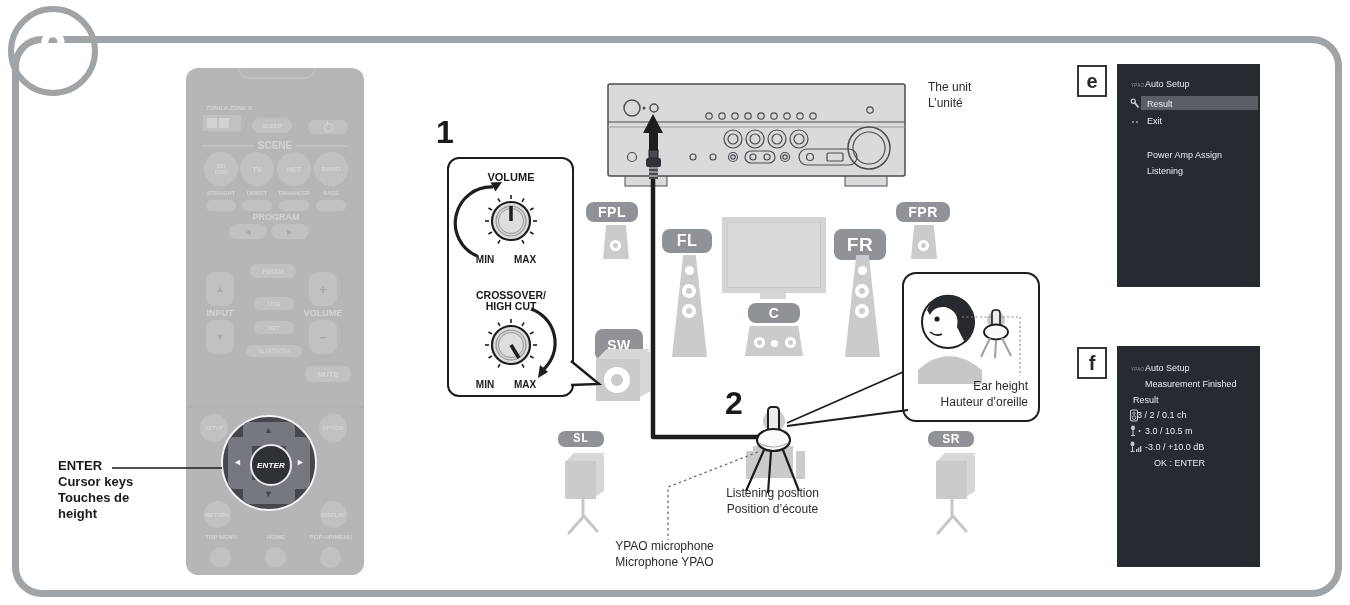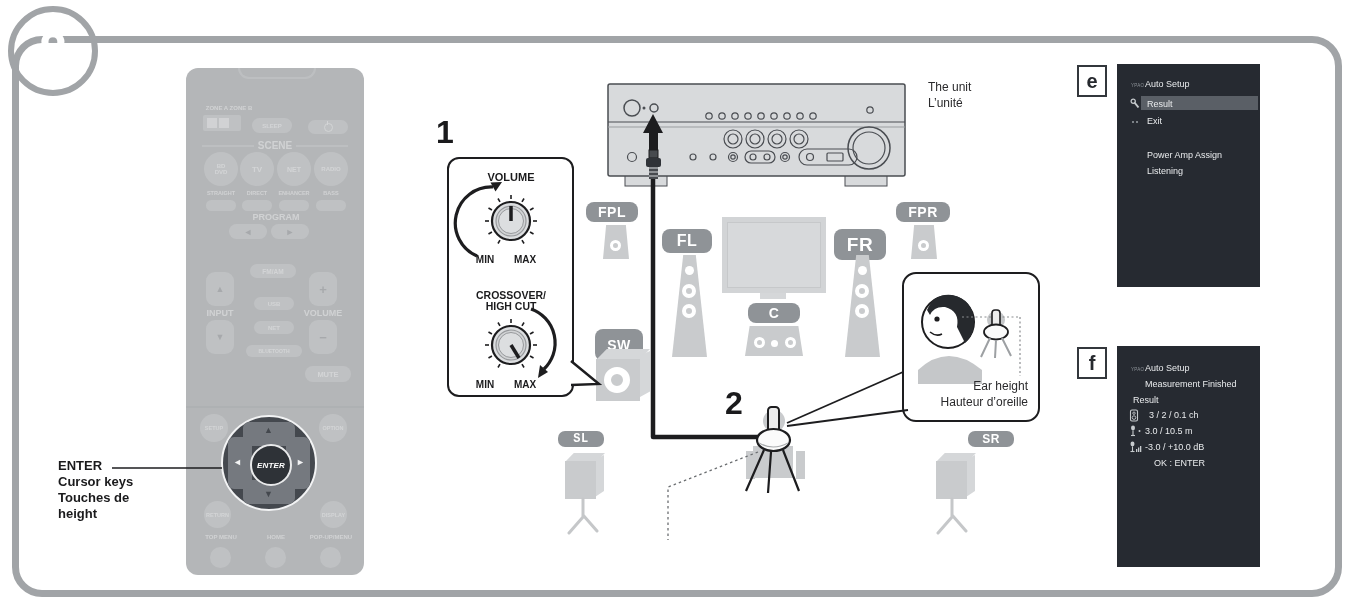--- a/index.html
+++ b/index.html
@@ -308,31 +308,39 @@
   <div class="spk-label" style="left:595px;top:329px;width:48px;height:32px;font-size:14px;">SW</div>
   <div class="face" style="left:596px;top:349px;width:54px;height:11px;clip-path:polygon(20% 0,100% 0,80% 100%,0 100%);"></div>
   <div class="face" style="left:640px;top:351px;width:10px;height:46px;clip-path:polygon(0 10%,100% 0,100% 88%,0 100%);"></div>
   <div class="abs gray" style="left:596px;top:359px;width:44px;height:42px;">
     <span class="ring" style="left:8px;top:8px;width:12px;height:12px;border-width:7px;"></span>
   </div>
   <div class="spk-label" style="left:558px;top:431px;width:46px;height:16px;font-size:12px;border-radius:7px;font-family:Liberation Mono, monospace;">SL</div>
   <div class="face" style="left:565px;top:453px;width:40px;height:9px;clip-path:polygon(22% 0,100% 0,78% 100%,0 100%);"></div>
   <div class="face" style="left:595px;top:455px;width:9px;height:42px;clip-path:polygon(0 12%,100% 0,100% 86%,0 100%);"></div>
   <div class="abs gray" style="left:565px;top:461px;width:31px;height:38px;"></div>
-  <div class="spk-label" style="left:928px;top:431px;width:46px;height:16px;font-size:12px;border-radius:7px;margin-left:40px;">SR</div>
+  <div class="spk-label" style="left:928px;top:431px;width:46px;height:16px;font-size:12px;border-radius:7px;">SR</div>
   <div class="face" style="left:936px;top:453px;width:40px;height:9px;clip-path:polygon(22% 0,100% 0,78% 100%,0 100%);"></div>
   <div class="face" style="left:966px;top:455px;width:9px;height:42px;clip-path:polygon(0 12%,100% 0,100% 86%,0 100%);"></div>
   <div class="abs gray" style="left:936px;top:461px;width:31px;height:38px;"></div>
 
   <div class="abs gray" style="left:753px;top:446px;width:40px;height:32px;"></div>
   <div class="abs gray" style="left:746px;top:451px;width:9px;height:28px;"></div>
   <div class="abs gray" style="left:796px;top:451px;width:9px;height:28px;"></div>
   <div class="abs gray" style="left:763px;top:410px;width:22px;height:22px;border-radius:50%;"></div>
 
   <div class="stepnum" style="left:725px;top:385px;">2</div>
+  <div class="note" style="left:700px;top:486px;width:145px;text-align:center;">
+    <div>Listening position</div>
+      <div>Position d’écoute</div>
+  </div>
+  <div class="note" style="left:592px;top:539px;width:145px;text-align:center;">
+    <div>YPAO microphone</div>
+      <div>Microphone YPAO</div>
+  </div>
 
   <div class="bubble2 z2">
     <svg width="133" height="110" viewBox="0 0 133 110" style="position:absolute;left:0;top:0;">
       <path d="M14,96 Q44,68 78,96 L78,110 L14,110 Z" fill="#C5C7C9"></path>
       <circle cx="44" cy="48" r="26" fill="#fff" stroke="#1d1d1f" stroke-width="2"></circle>
       <path d="M23,36 Q30,19 48,21 Q69,25 70,48 Q70,62 61,69 L53,53 Q56,37 41,33 Q30,32 26,41 Z" fill="#26292D"></path>
       <circle cx="33" cy="45" r="2.6" fill="#1d1d1f"></circle>
       <path d="M26,58 Q32,63 38,60" fill="none" stroke="#1d1d1f" stroke-width="1.6"></path>
       <circle cx="92" cy="46" r="9" fill="#C5C7C9"></circle>
       <line x1="58" y1="43" x2="116" y2="43" stroke="#8A8D90" stroke-width="1.2" stroke-dasharray="2,2.5"></line>
@@ -370,21 +378,21 @@
   <div class="scr z3" style="left:1117px;top:346px;width:143px;height:221px;">
     <span class="prefix" style="left:14px;top:21px;">YPAO</span>
     <div class="row" style="left:28px;top:17px;">Auto Setup</div>
     <div class="row" style="left:28px;top:33px;">Measurement Finished</div>
     <div class="row" style="left:16px;top:49px;">Result</div>
     <svg class="abs" style="left:12px;top:63px;" width="11" height="13" viewBox="0 0 11 13">
       <rect x="1.5" y="1" width="7" height="11" rx="1.5" fill="none" stroke="#C6CACD" stroke-width="1.1"></rect>
       <circle cx="5" cy="4.2" r="1.2" fill="none" stroke="#C6CACD" stroke-width="0.9"></circle>
       <circle cx="5" cy="8.6" r="1.8" fill="none" stroke="#C6CACD" stroke-width="0.9"></circle>
     </svg>
-    <div class="row" style="left:32px;top:64px;">3 / 2 / 0.1 ch</div>
+    <div class="row" style="left:20px;top:64px;">3 / 2 / 0.1 ch</div>
     <svg class="abs" style="left:12px;top:79px;" width="13" height="13" viewBox="0 0 13 13">
       <ellipse cx="4" cy="3" rx="2" ry="2.4" fill="#C6CACD"></ellipse>
       <line x1="4" y1="5.5" x2="4" y2="10" stroke="#C6CACD" stroke-width="1.1"></line>
       <line x1="2" y1="10.5" x2="6" y2="10.5" stroke="#C6CACD" stroke-width="1.1"></line>
       <circle cx="10.5" cy="6" r="1" fill="#C6CACD"></circle>
     </svg>
     <div class="row" style="left:28px;top:80px;">3.0 / 10.5 m</div>
     <svg class="abs" style="left:12px;top:95px;" width="13" height="13" viewBox="0 0 13 13">
       <ellipse cx="3.5" cy="3" rx="2" ry="2.4" fill="#C6CACD"></ellipse>
       <line x1="3.5" y1="5.5" x2="3.5" y2="10" stroke="#C6CACD" stroke-width="1.1"></line>

